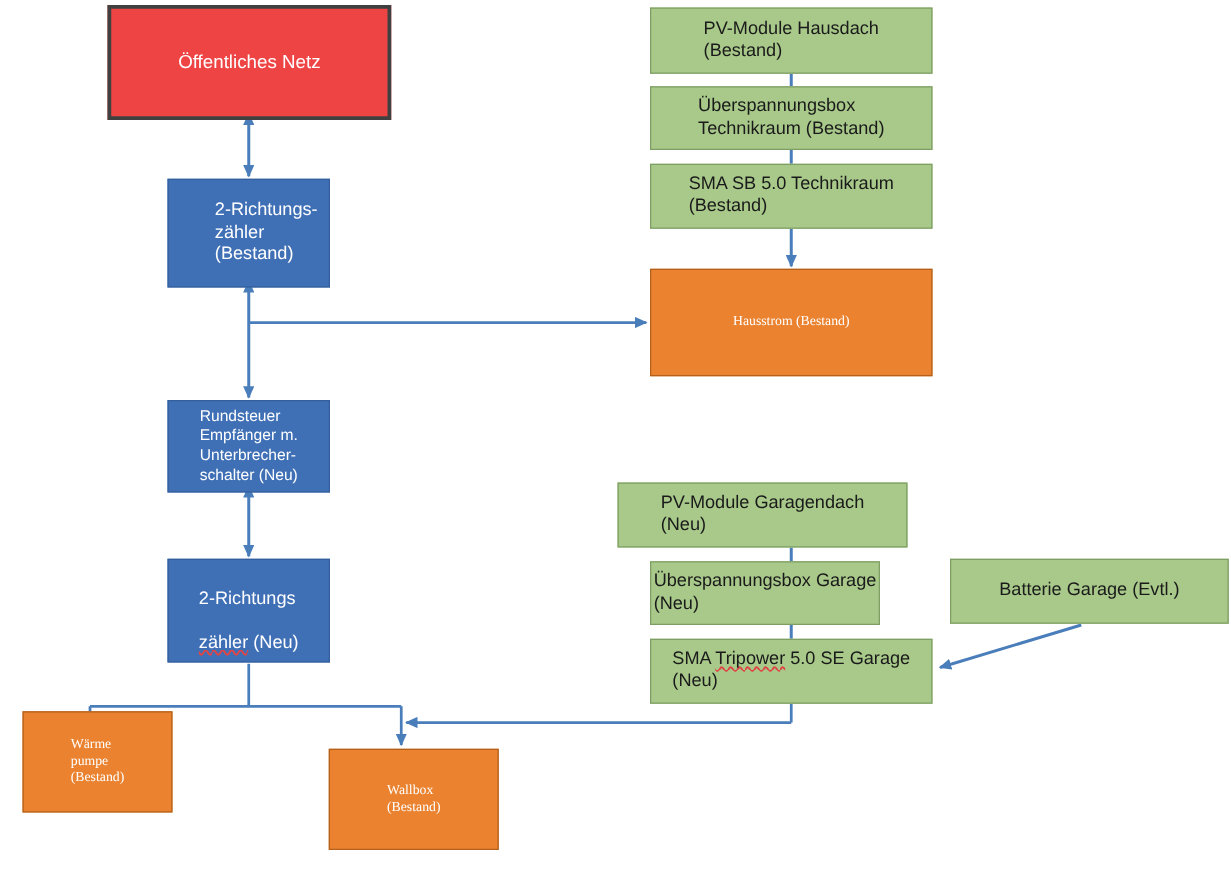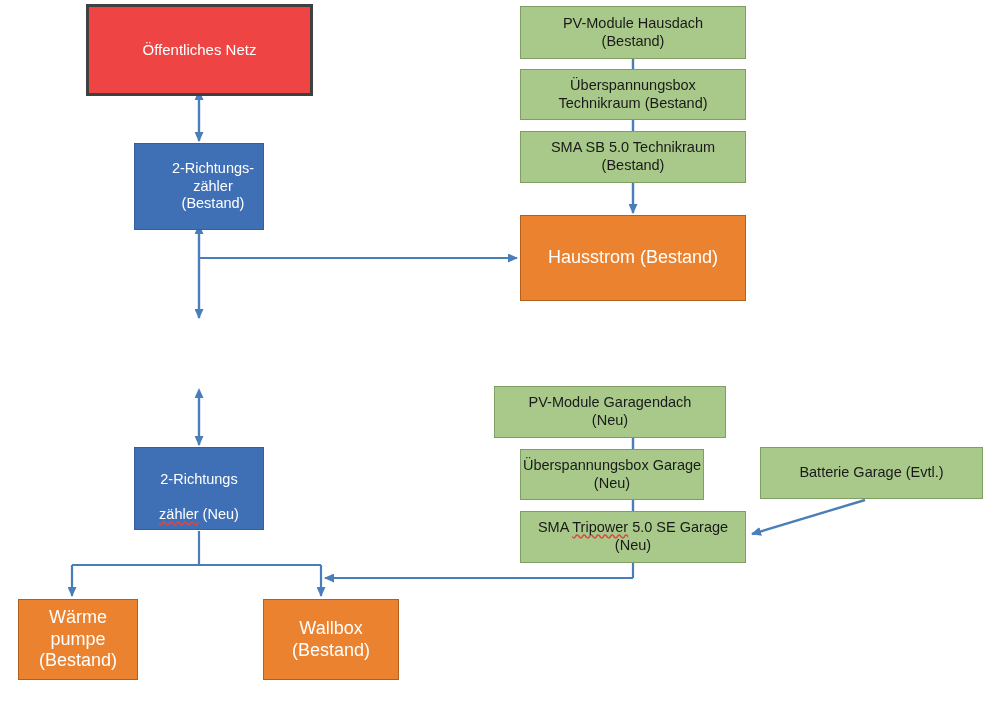--- a/index.html
+++ b/index.html
@@ -25,21 +25,20 @@
     width: 985px;
     height: 705px;
     pointer-events: none;
   }
   .node {
     position: absolute;
     box-sizing: border-box;
     display: flex;
     align-items: center;
     justify-content: center;
-    text-align: center;
     line-height: 1.22;
     white-space: pre-line;
     z-index: 3;
   }
   .node-green-dark {
     background: #ef4444;
     border: 3px solid #404040;
     color: #ffffff;
     font-size: 15px;
   }
@@ -52,21 +51,22 @@
   .node-blue {
     background: #3f6fb5;
     border: 1px solid #355f9c;
     color: #ffffff;
     font-size: 14.5px;
   }
   .node-orange {
     background: #ea822f;
     border: 1px solid #b2601c;
     color: #ffffff;
-    font-size: 18px;
+    font-size: 11px;
+    font-family: Liberation Serif, serif;
   }
   .node-blue.small {
     font-size: 12.5px;
     line-height: 1.25;
   }
   .spell {
     text-decoration: underline wavy #e04545;
     text-decoration-skip-ink: none;
   }
 </style>
@@ -120,29 +120,35 @@
   <div class="node node-green-dark" style="left:86px; top:4px; width:227px; height:92px;">
     <span>Öffentliches Netz</span>
   </div>
 
   <div class="node node-blue" style="left:134px; top:143px; width:130px; height:87px;padding-left:28px;">
     <span>2-Richtungs-
 zähler
 (Bestand)</span>
   </div>
 
+  <div class="node node-blue small" style="left:134px; top:320px; width:130px; height:74px;">
+    <span>Rundsteuer
+Empfänger m.
+Unterbrecher-
+schalter (Neu)</span>
+  </div>
 
   <div class="node node-blue" style="left:134px; top:447px; width:130px; height:83px;">
     <span>
       <span>2-Richtungs</span><br>
       <span class="spell">zähler</span><span> (Neu)</span>
     </span>
   </div>
 
-  <div class="node node-orange" style="left:18px; top:599px; width:120px; height:81px;">
+  <div class="node node-orange" style="left:18px; top:569px; width:120px; height:81px;">
     <span>Wärme
 pumpe
 (Bestand)</span>
   </div>
 
   <div class="node node-orange" style="left:263px; top:599px; width:136px; height:81px;">
     <span>Wallbox
 (Bestand)</span>
   </div>
 

